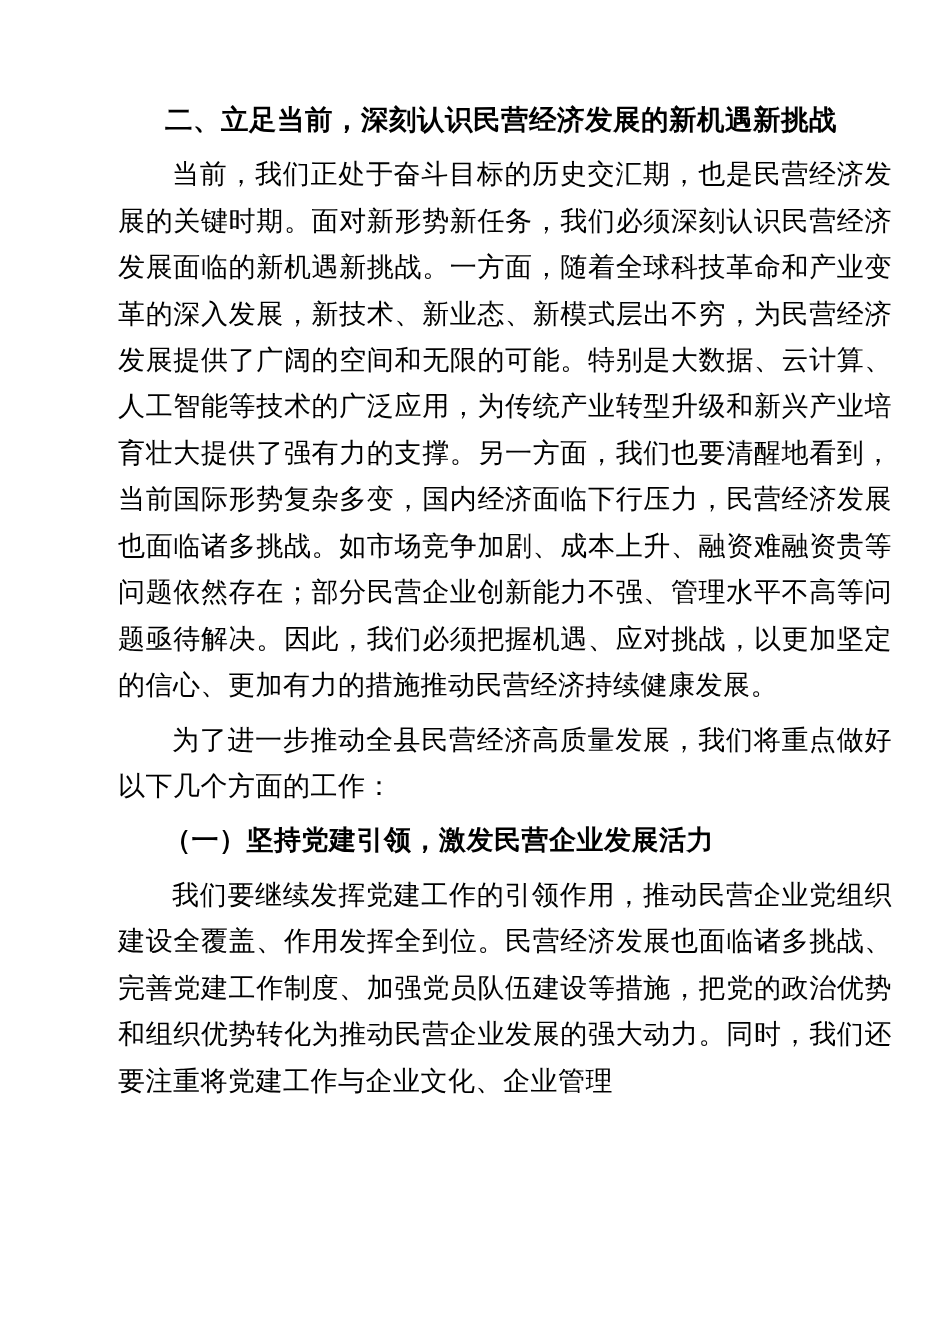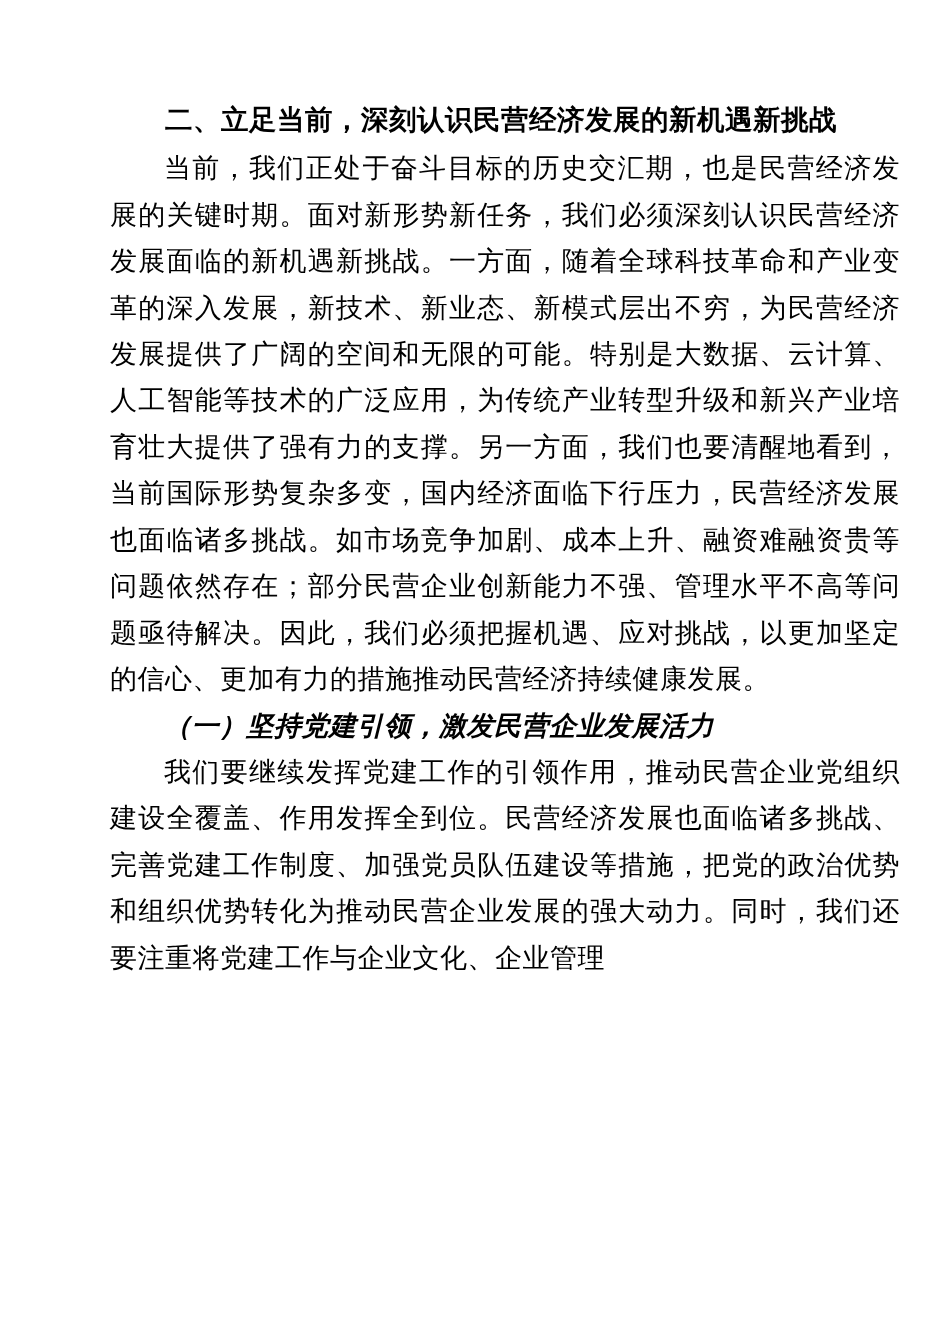--- a/index.html
+++ b/index.html
@@ -42,30 +42,30 @@
   }
   .subheading {
     font-weight: bold;
     font-size: 27px;
     line-height: 1.72;
     letter-spacing: 0.5px;
     text-indent: 2em;
     margin: 0;
     text-align: justify;
     text-justify: inter-ideograph;
-    font-style: italic;
   }
   .para {
     text-indent: 2em;
-    margin: 0;
+    margin: 8px;
   }
 </style>
 </head>
 <body>
 
 <div class="page">
   <div class="doc-body">
     <p class="heading">二、立足当前，深刻认识民营经济发展的新机遇新挑战</p>
     <p class="para">当前，我们正处于奋斗目标的历史交汇期，也是民营经济发展的关键时期。面对新形势新任务，我们必须深刻认识民营经济发展面临的新机遇新挑战。一方面，随着全球科技革命和产业变革的深入发展，新技术、新业态、新模式层出不穷，为民营经济发展提供了广阔的空间和无限的可能。特别是大数据、云计算、人工智能等技术的广泛应用，为传统产业转型升级和新兴产业培育壮大提供了强有力的支撑。另一方面，我们也要清醒地看到，当前国际形势复杂多变，国内经济面临下行压力，民营经济发展也面临诸多挑战。如市场竞争加剧、成本上升、融资难融资贵等问题依然存在；部分民营企业创新能力不强、管理水平不高等问题亟待解决。因此，我们必须把握机遇、应对挑战，以更加坚定的信心、更加有力的措施推动民营经济持续健康发展。</p>
+    <p class="para">为了进一步推动全县民营经济高质量发展，我们将重点做好以下几个方面的工作：</p>
     <p class="subheading">（一）坚持党建引领，激发民营企业发展活力</p>
     <p class="para">我们要继续发挥党建工作的引领作用，推动民营企业党组织建设全覆盖、作用发挥全到位。民营经济发展也面临诸多挑战、完善党建工作制度、加强党员队伍建设等措施，把党的政治优势和组织优势转化为推动民营企业发展的强大动力。同时，我们还要注重将党建工作与企业文化、企业管理</p>
   </div>
 </div>
 
 </body></html>

